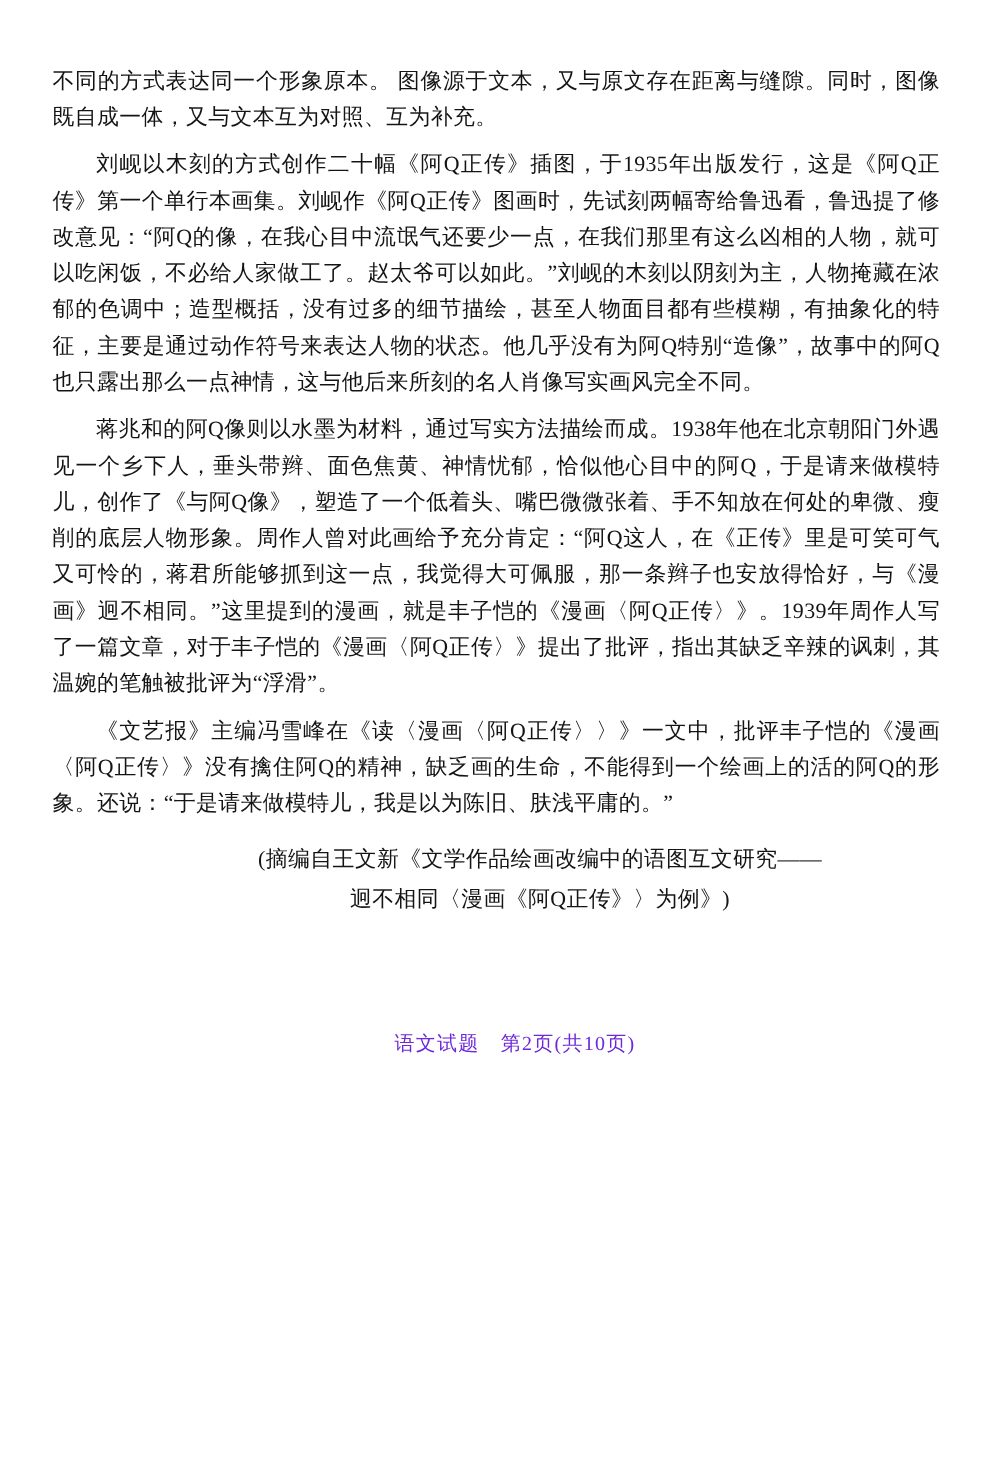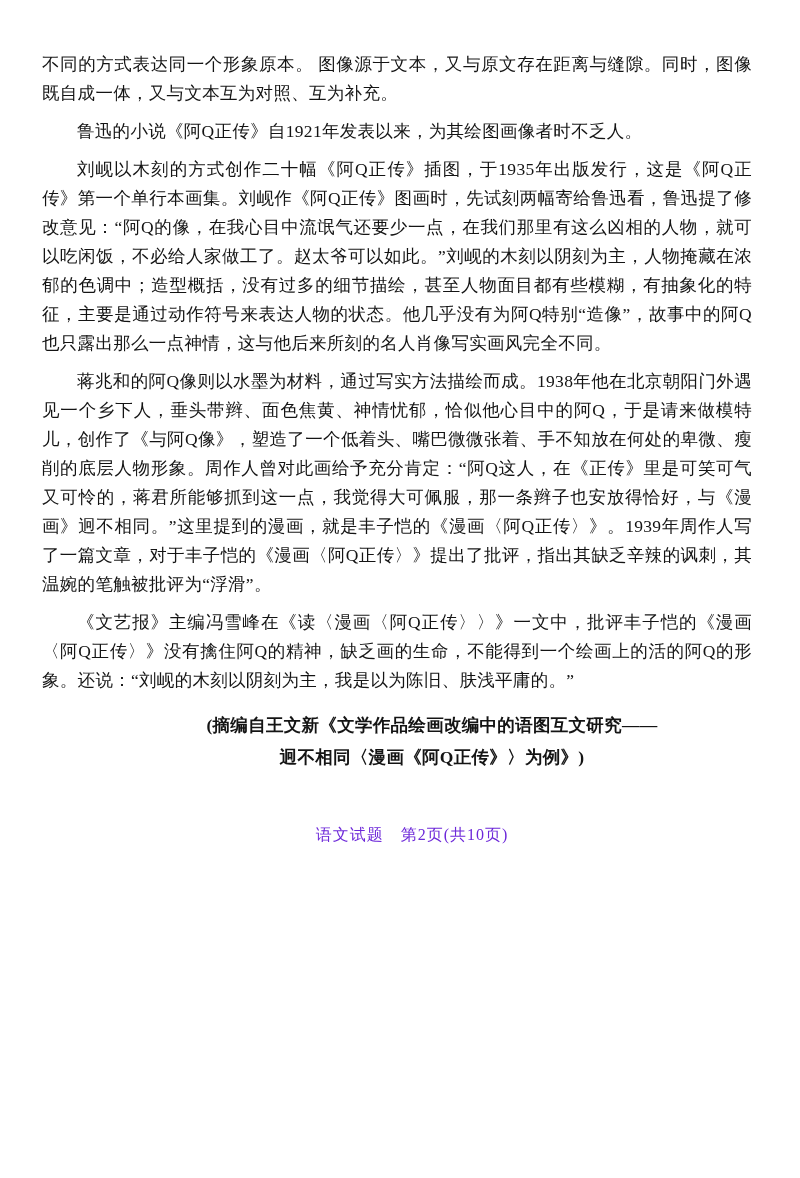--- a/index.html
+++ b/index.html
@@ -29,43 +29,41 @@
   .content p.no-indent {
     text-indent: 0;
   }
   .attribution {
     margin-top: 14px;
     padding-left: 70px;
     text-align: center;
     font-size: 17.5px;
     line-height: 32px;
     letter-spacing: 0.3px;
-    font-weight: bold;
   }
   .footer {
     position: absolute;
     bottom: 22px;
     left: 12px;
     width: 100%;
     text-align: center;
     font-size: 16px;
     letter-spacing: 1px;
     color: #6d28d9;
   }
 </style>
 </head>
 <body>
 
 <div class="page">
   <div class="content">
     <p class="no-indent">不同的方式表达同一个形象原本。 图像源于文本，又与原文存在距离与缝隙。同时，图像既自成一体，又与文本互为对照、互为补充。</p>
-    <p>鲁迅的小说《阿Q正传》自1921年发表以来，为其绘图画像者时不乏人。</p>
     <p>刘岘以木刻的方式创作二十幅《阿Q正传》插图，于1935年出版发行，这是《阿Q正传》第一个单行本画集。刘岘作《阿Q正传》图画时，先试刻两幅寄给鲁迅看，鲁迅提了修改意见：“阿Q的像，在我心目中流氓气还要少一点，在我们那里有这么凶相的人物，就可以吃闲饭，不必给人家做工了。赵太爷可以如此。”刘岘的木刻以阴刻为主，人物掩藏在浓郁的色调中；造型概括，没有过多的细节描绘，甚至人物面目都有些模糊，有抽象化的特征，主要是通过动作符号来表达人物的状态。他几乎没有为阿Q特别“造像”，故事中的阿Q也只露出那么一点神情，这与他后来所刻的名人肖像写实画风完全不同。</p>
     <p>蒋兆和的阿Q像则以水墨为材料，通过写实方法描绘而成。1938年他在北京朝阳门外遇见一个乡下人，垂头带辫、面色焦黄、神情忧郁，恰似他心目中的阿Q，于是请来做模特儿，创作了《与阿Q像》，塑造了一个低着头、嘴巴微微张着、手不知放在何处的卑微、瘦削的底层人物形象。周作人曾对此画给予充分肯定：“阿Q这人，在《正传》里是可笑可气又可怜的，蒋君所能够抓到这一点，我觉得大可佩服，那一条辫子也安放得恰好，与《漫画》迥不相同。”这里提到的漫画，就是丰子恺的《漫画〈阿Q正传〉》。1939年周作人写了一篇文章，对于丰子恺的《漫画〈阿Q正传〉》提出了批评，指出其缺乏辛辣的讽刺，其温婉的笔触被批评为“浮滑”。</p>
-    <p>《文艺报》主编冯雪峰在《读〈漫画〈阿Q正传〉〉》一文中，批评丰子恺的《漫画〈阿Q正传〉》没有擒住阿Q的精神，缺乏画的生命，不能得到一个绘画上的活的阿Q的形象。还说：“刘岘的木刻以阴刻为主，我是以为陈旧、肤浅平庸的。”</p>
+    <p>《文艺报》主编冯雪峰在《读〈漫画〈阿Q正传〉〉》一文中，批评丰子恺的《漫画〈阿Q正传〉》没有擒住阿Q的精神，缺乏画的生命，不能得到一个绘画上的活的阿Q的形象。还说：“于是请来做模特儿，我是以为陈旧、肤浅平庸的。”</p>
   </div>
 
   <div class="attribution">
     <div>(摘编自王文新《文学作品绘画改编中的语图互文研究——</div>
     <div>迥不相同〈漫画《阿Q正传》〉为例》)</div>
   </div>
 
   <div class="footer">语文试题　第2页(共10页)</div>
 </div>
 

